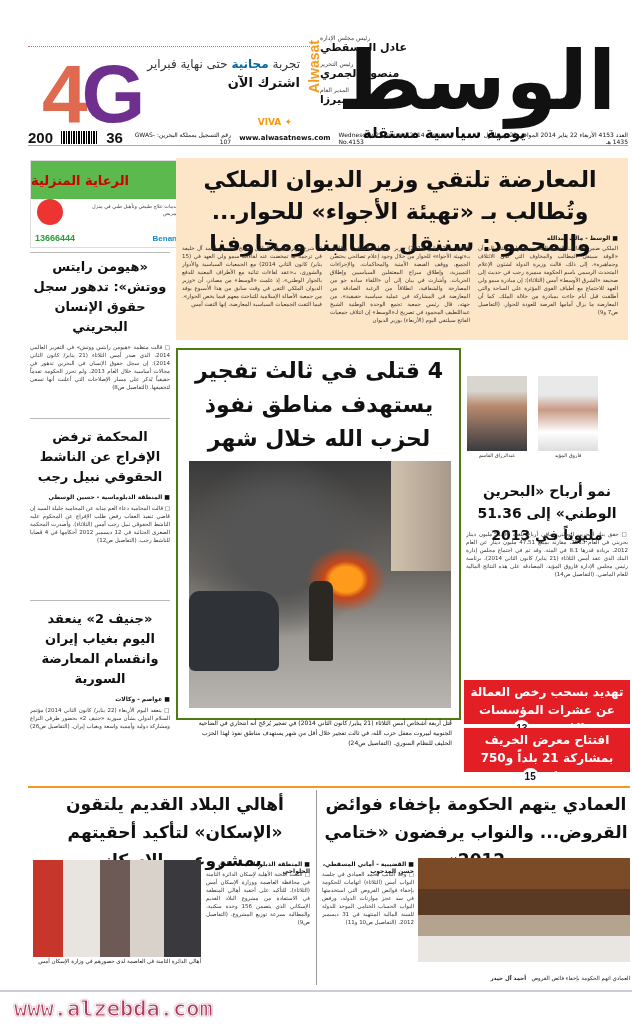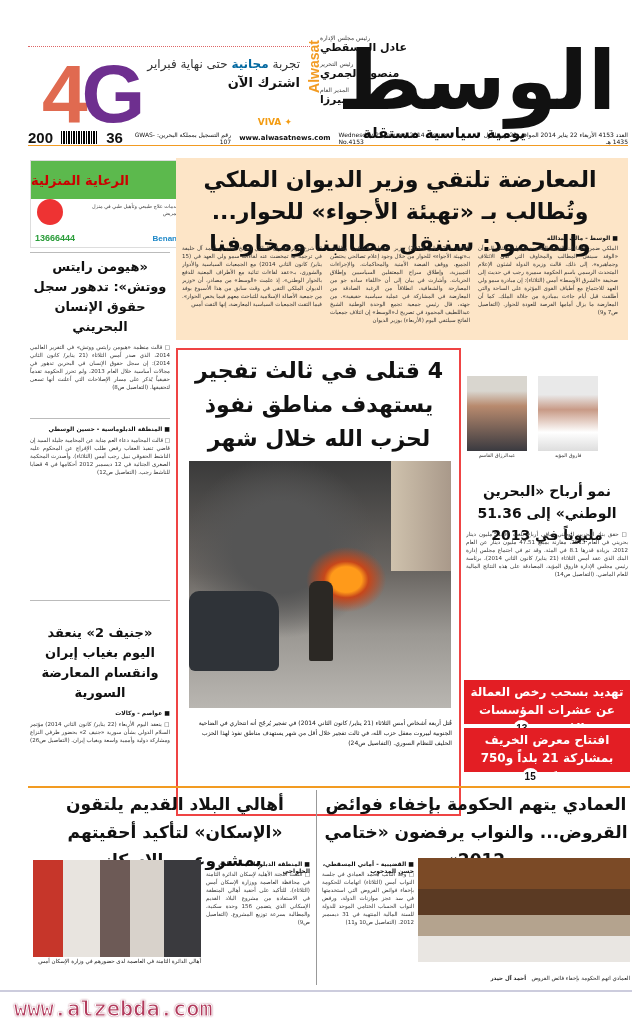--- a/index.html
+++ b/index.html
@@ -38,21 +38,21 @@
 #careAd{left:30px;top:160px;width:156px;height:88px;border:1px solid #ddd;background:#fff}
 #careAd .top{height:38px;background:#5cb94d;color:#c00;font:bold 13px "DejaVu Sans",sans-serif;display:flex;align-items:center;justify-content:flex-end;padding-right:42px;direction:rtl}
 #careAd .seal{position:absolute;left:6px;top:38px;width:26px;height:26px;border-radius:50%;background:#e33}
 #careAd .phone{position:absolute;left:4px;bottom:4px;font:bold 9px "Liberation Sans",sans-serif;color:#2a9d3a}
 #careAd .brand{position:absolute;right:8px;bottom:4px;font:bold 8px "Liberation Sans",sans-serif;color:#1e88c8}
 #careAd .lines{position:absolute;right:6px;top:42px;width:100px;font-size:5px;line-height:7px;color:#444;direction:rtl;text-align:right}
 .sideHead{font:bold 13px/20px "DejaVu Sans",sans-serif;text-align:center;direction:rtl}
 .side{left:30px;width:140px}
 .divider{height:0;border-top:1px solid #bbb}
 
-#story{left:176px;top:348px;width:285px;height:468px;border:2px solid #ef4444}
+#story{left:176px;top:348px;width:285px;height:372px;border:2px solid #4d7c0f}
 #story h2{position:absolute;left:6px;top:4px;width:270px;font:bold 22px/34px "DejaVu Sans",sans-serif;text-align:center;direction:rtl}
 #blast{position:absolute;left:11px;top:111px;width:262px;height:247px;background:radial-gradient(ellipse at 60% 48%,#ff9a1a 0 7%,#c6471b 10%,transparent 18%),radial-gradient(ellipse at 35% 35%,#555 0 20%,transparent 40%),linear-gradient(180deg,#3a3a3a 0%,#6a6662 45%,#9b9893 70%,#b9b6b1 100%)}
 #blast .car{position:absolute;left:0;top:130px;width:90px;height:80px;background:#2f3338;border-radius:10px 20px 6px 6px}
 #blast .man{position:absolute;left:120px;top:120px;width:24px;height:80px;background:#2b2824;border-radius:8px 8px 2px 2px}
 #blast .bldg{position:absolute;right:0;top:0;width:60px;height:110px;background:linear-gradient(90deg,#cfc2ad,#a9998a)}
 #story .cap{position:absolute;left:10px;top:368px;width:264px;font-size:6px;line-height:10px;direction:rtl;text-align:right}
 
 .portrait{position:absolute;top:376px;width:60px;height:75px;background:linear-gradient(180deg,#d9d6cf 0 20%,#b88a6e 40%,#3a3a40 100%)}
 .pcap{position:absolute;top:452px;width:60px;font-size:5px;text-align:center;direction:rtl;color:#333}
 #bankHead{left:464px;top:480px;width:166px;font:bold 14px/22px "DejaVu Sans",sans-serif;text-align:center;direction:rtl}
@@ -112,27 +112,28 @@
 </div>
 
 <div class="abs side" style="top:252px">
   <div class="divider"></div>
   <div class="sideHead" style="margin-top:4px">«هيومن رايتس ووتش»: تدهور سجل حقوق الإنسان البحريني</div>
   <div class="col rtl" style="margin-top:6px;height:106px;overflow:hidden">□ قالت منظمة «هيومن رايتس ووتش» في التقرير العالمي 2014، الذي صدر أمس الثلاثاء (21 يناير/ كانون الثاني 2014): إن سجل حقوق الإنسان في البحرين تدهور في مجالات أساسية خلال العام 2013، ولم تحرز الحكومة تقدماً حقيقياً يُذكر على مسار الإصلاحات التي أعلنت أنها تسعى لتحقيقها. (التفاصيل ص8)</div>
 </div>
 
 <div class="abs side" style="top:418px">
   <div class="divider"></div>
+  <div class="sideHead" style="margin-top:8px">المحكمة ترفض الإفراج عن الناشط الحقوقي نبيل رجب</div>
   <div class="by rtl" style="margin-top:6px">■ المنطقة الدبلوماسية - حسين الوسطي</div>
   <div class="col rtl" style="margin-top:4px;height:100px;overflow:hidden">□ قالت المحامية دعاء العم منابة عن المحامية جليلة السيد إن قاضي تنفيذ العقاب رفض طلب الإفراج عن المحكوم عليه الناشط الحقوقي نبيل رجب أمس (الثلاثاء). وأصدرت المحكمة الصغرى الجنائية في 12 ديسمبر 2012 أحكامها في 4 قضايا للناشط رجب. (التفاصيل ص12)</div>
 </div>
 
 <div class="abs side" style="top:600px">
   <div class="divider"></div>
-  <div class="sideHead" style="margin-top:22px">«جنيف 2» ينعقد اليوم بغياب إيران وانقسام المعارضة السورية</div>
+  <div class="sideHead" style="margin-top:8px">«جنيف 2» ينعقد اليوم بغياب إيران وانقسام المعارضة السورية</div>
   <div class="by rtl" style="margin-top:6px">■ عواصم - وكالات</div>
   <div class="col rtl" style="margin-top:4px;height:90px;overflow:hidden">□ ينعقد اليوم الأربعاء (22 يناير/ كانون الثاني 2014) مؤتمر السلام الدولي بشأن سورية «جنيف 2» بحضور طرفي النزاع ومشاركة دولية وأممية واسعة وبغياب إيران. (التفاصيل ص26)</div>
 </div>
 <div class="abs" style="left:30px;top:786px;width:140px;border-top:2px solid #f29b22"></div>
 
 <div id="lead" class="abs">
   <h1>المعارضة تلتقي وزير الديوان الملكي وتُطالب بـ «تهيئة الأجواء» للحوار... والمحمود: سننقل مطالبنا ومخاوفنا</h1>
   <div class="by rtl abs" style="right:10px;top:76px">■ الوسط - مالك عبدالله</div>
   <div class="cols" style="right:10px;top:86px;width:436px;height:90px;overflow:hidden">
     <div class="col rtl" style="width:140px">□ شرع وزير الديوان الملكي الشيخ خالد بن أحمد آل خليفة في ترجمة ما تمخضت عنه لقاءات سمو ولي العهد في (15 يناير/ كانون الثاني 2014) مع الجمعيات السياسية والأدوار والشورى، بـ«عقد لقاءات ثنائية مع الأطراف المعنية للدفع بالحوار الوطني». إذ علمت «الوسط» من مصادر، أن «وزير الديوان الملكي التقى في وقت سابق من هذا الأسبوع بوفد من جمعية الأصالة الإسلامية للتباحث معهم فيما يخص الحوار». فيما التقت الجمعيات السياسية المعارضة، إنها التقت أمس</div>

